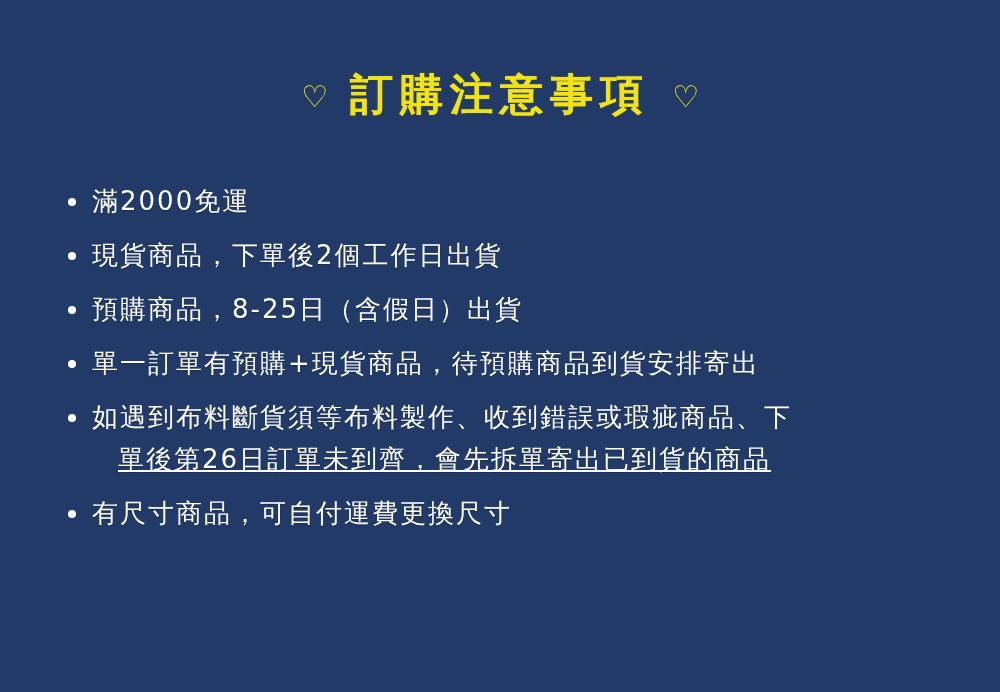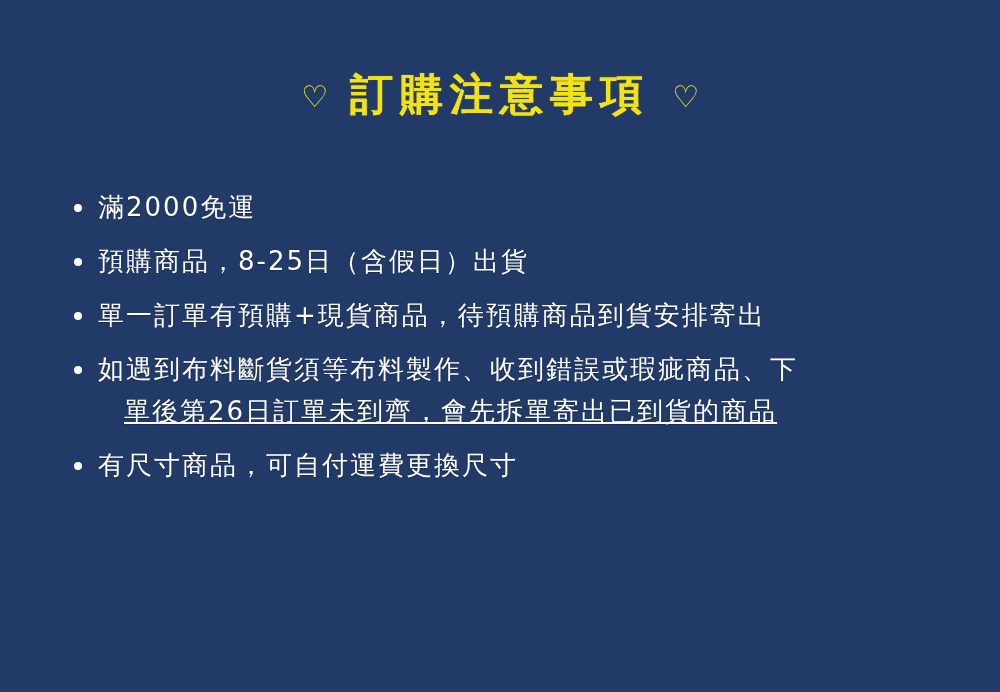--- a/index.html
+++ b/index.html
@@ -51,21 +51,21 @@
     font-family: Liberation Serif, serif;
     text-shadow: 0 0 1px #f2e316, 0 1px 0 rgba(0,0,0,0.18);
   }
 
   
   .notes {
     position: absolute;
     top: 178px;
     left: 62px;
     width: 900px;
-    margin: 8px;
+    margin: 2px;
     padding: 0;
     list-style: none;
   }
   .note-item {
     position: relative;
     padding-left: 28px;
     margin: 0 0 12px 0;
     color: #ffffff;
     font-size: 26px;
     line-height: 42px;
@@ -103,20 +103,23 @@
     <span class="title-text">訂購注意事項</span>
     <span class="title-heart">♡</span>
   </div>
 
   <ul class="notes">
 
     <li class="note-item">
       <span class="note-line">滿2000免運</span>
     </li>
 
+    <li class="note-item">
+      <span class="note-line">現貨商品，下單後2個工作日出貨</span>
+    </li>
 
     <li class="note-item">
       <span class="note-line">預購商品，8-25日（含假日）出貨</span>
     </li>
 
     <li class="note-item">
       <span class="note-line">單一訂單有預購+現貨商品，待預購商品到貨安排寄出</span>
     </li>
 
     <li class="note-item">

